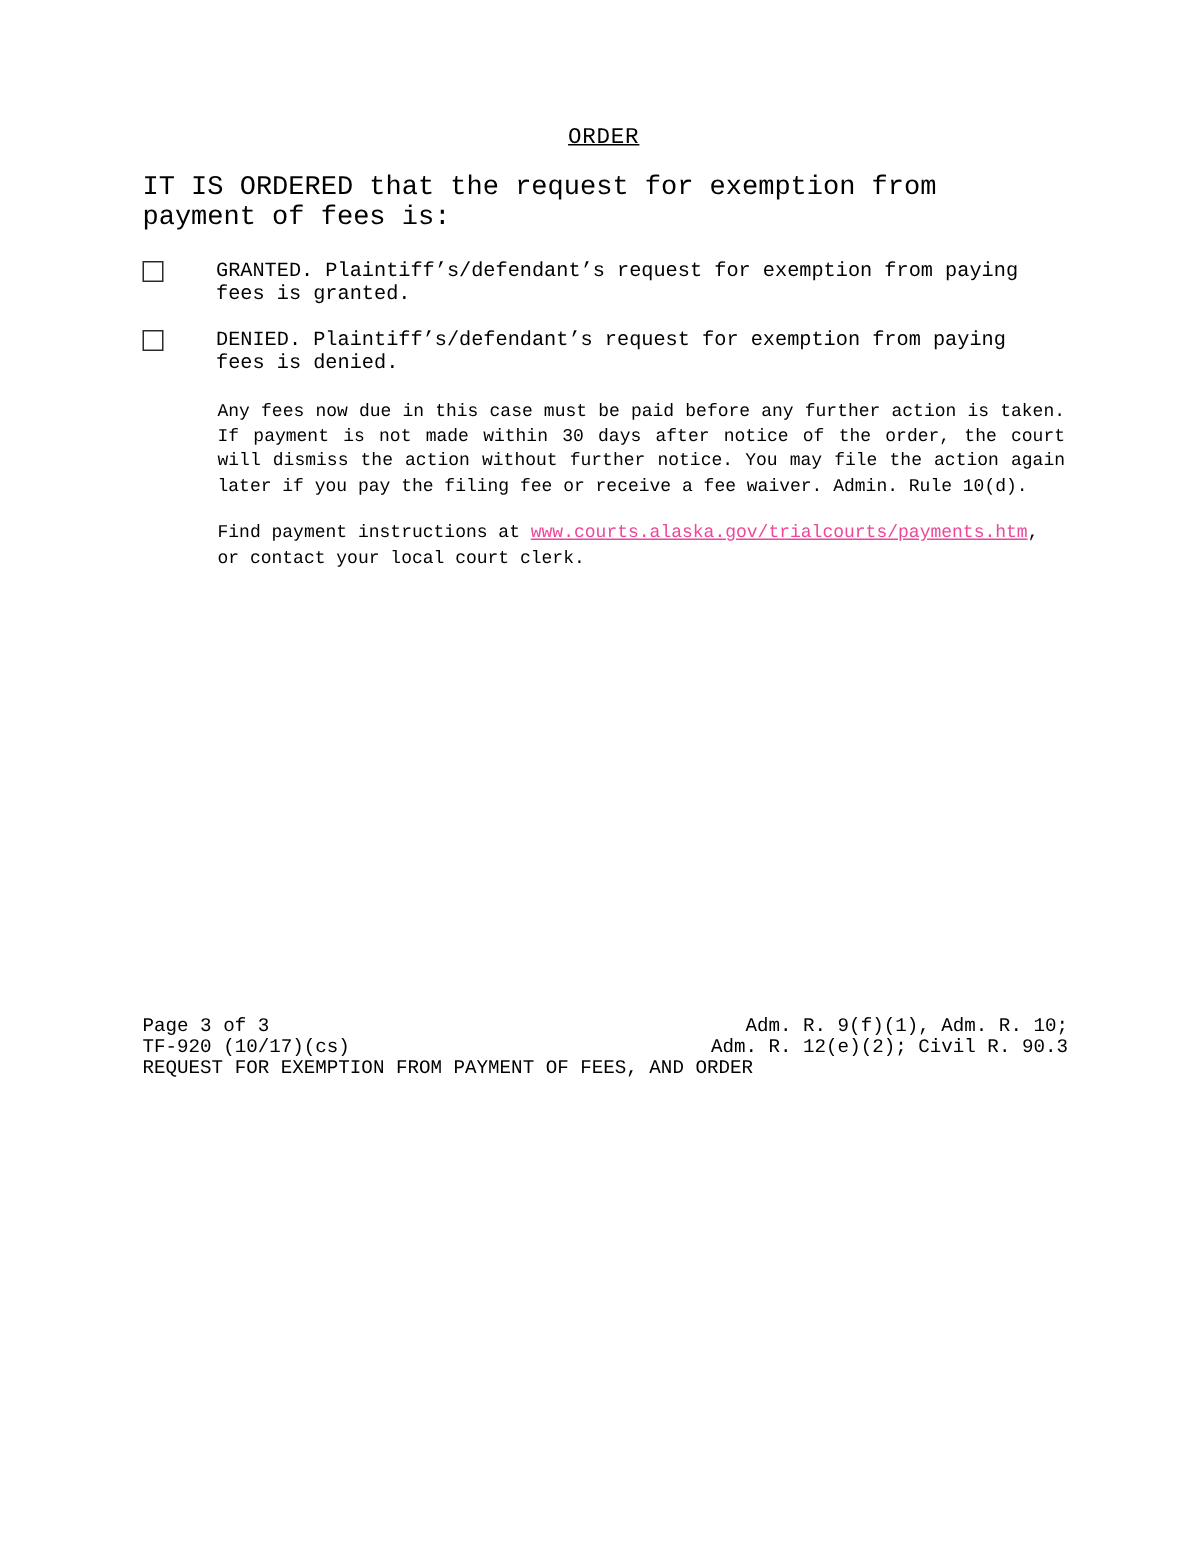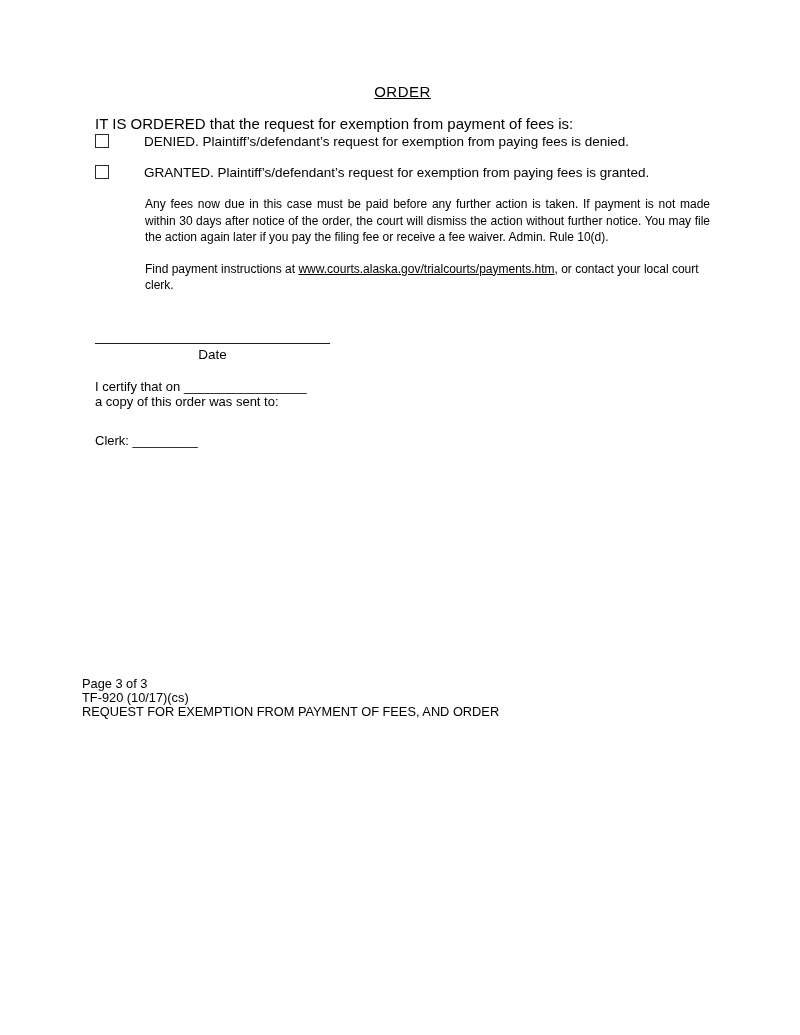--- a/index.html
+++ b/index.html
@@ -3,40 +3,40 @@
 <meta charset="utf-8">
 <style>
   * { box-sizing: border-box; margin: 0; padding: 0; }
   html, body { background: #ffffff; }
   .page {
     position: relative;
     width: 800px;
     height: 755px;
     margin: 0 auto;
     background: #ffffff;
-    font-family: Liberation Sans, sans-serif;
+    font-family: Liberation Mono, monospace;
     color: #000000;
     overflow: hidden;
   }
   .content {
     position: absolute;
     left: 95px;
     top: 83px;
     width: 615px;
   }
   .title {
     text-align: center;
     font-size: 15px;
     letter-spacing: 0.5px;
     text-decoration: underline;
     margin-bottom: 15px;
   }
   .ordered-line {
-    font-size: 15px;
-    margin-bottom: 2px;
+    font-size: 18px;
+    margin-bottom: 19px;
   }
   .option-row {
     display: flex;
     align-items: flex-start;
     margin-bottom: 16px;
   }
   .checkbox {
     flex: 0 0 auto;
     width: 14px;
     height: 14px;
@@ -82,21 +82,21 @@
     font-size: 13px;
     line-height: 15px;
   }
   .clerk-line {
     margin-top: 24px;
     font-size: 13px;
   }
   .sig-line-2 { margin-top: 25px; }
   .footer {
     position: absolute;
-    left: 82px;
+    left: 95px;
     width: 617px;
     bottom: 36px;
     font-size: 12.8px;
     line-height: 14px;
   }
   .footer-left { white-space: nowrap; }
   .footer-right {
     position: absolute;
     top: 0;
     right: 0;
@@ -109,56 +109,47 @@
 
 <div class="page">
   <div class="content">
 
     <div class="title">ORDER</div>
 
     <div class="ordered-line">IT IS ORDERED that the request for exemption from payment of fees is:</div>
 
     <div class="option-row">
       <span class="checkbox"></span>
-      <span class="option-label">DENIED. Plaintiff’s/defendant’s request for exemption from paying fees is denied.</span>
+      <span class="option-label">GRANTED. Plaintiff’s/defendant’s request for exemption from paying fees is granted.</span>
     </div>
 
     <div class="option-row">
       <span class="checkbox"></span>
-      <span class="option-label">GRANTED. Plaintiff’s/defendant’s request for exemption from paying fees is granted.</span>
+      <span class="option-label">DENIED. Plaintiff’s/defendant’s request for exemption from paying fees is denied.</span>
     </div>
 
     <div class="indent-para para-justify">Any fees now due in this case must be paid before any further action is taken. If payment is not made within 30 days after notice of the order, the court will dismiss the action without further notice. You may file the action again later if you pay the filing fee or receive a fee waiver. Admin. Rule 10(d).</div>
 
     <div class="indent-para">
-      <span>Find payment instructions at </span><a class="link" id="payments-link" style="color: #000000;">www.courts.alaska.gov/trialcourts/payments.htm</a><span>, or contact your local court clerk.</span>
+      <span>Find payment instructions at </span><a class="link" id="payments-link" style="color: #ec4899;">www.courts.alaska.gov/trialcourts/payments.htm</a><span>, or contact your local court clerk.</span>
     </div>
 
     <div class="signature-section">
 
-      <div class="sig-left">
-        <div class="sig-line"></div>
-        <div class="sig-label">Date</div>
-
-        <div class="certify-block">
-          <span>I certify that on </span><span>_________________</span><br>
-          <span>a copy of this order was sent to:</span>
-        </div>
-
-        <div class="clerk-line">
-          <span>Clerk: </span><span>_________</span>
-        </div>
-      </div>
 
       <div class="sig-gap"></div>
 
 
     </div>
   </div>
 
   <div class="footer">
     <div class="footer-left">
       <div>Page 3 of 3</div>
       <div>TF-920 (10/17)(cs)</div>
       <div>REQUEST FOR EXEMPTION FROM PAYMENT OF FEES, AND ORDER</div>
     </div>
+    <div class="footer-right">
+      <div>Adm. R. 9(f)(1), Adm. R. 10;</div>
+      <div>Adm. R. 12(e)(2); Civil R. 90.3</div>
+    </div>
   </div>
 </div>
 
 </body></html>

